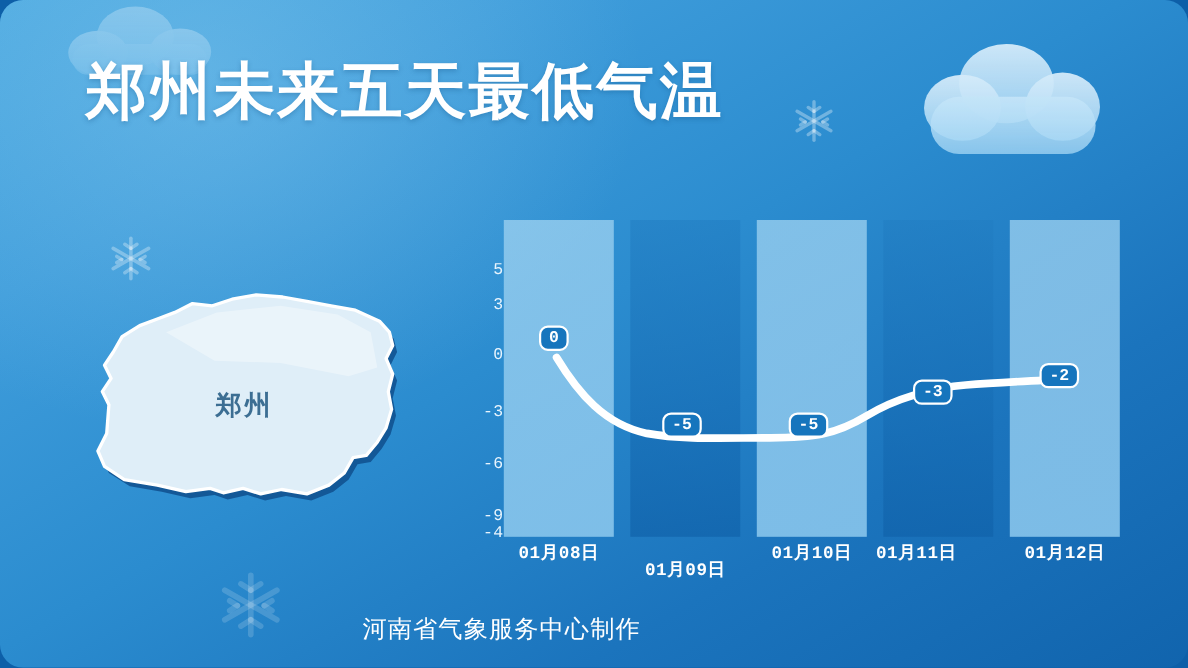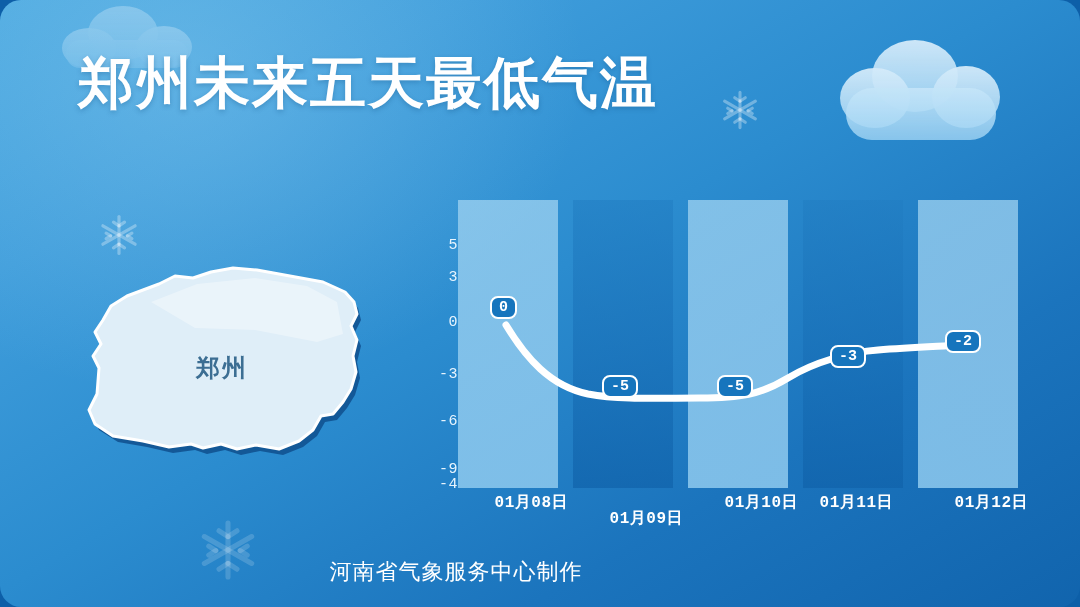--- a/index.html
+++ b/index.html
@@ -87,21 +87,21 @@
     font-size: 15px;
     color: #e8f4fd;
     letter-spacing: 0.5px;
   }
   #yaxis { position: absolute; left: 0; top: 0; width: 48px; height: 320px; }
 
   .xtick {
     position: absolute;
     top: 302px;
     width: 120px;
-    text-align: right;
+    text-align: center;
     font-size: 16px;
     color: #ffffff;
     font-weight: bold;
     letter-spacing: 0.5px;
   }
 
   .badge {
     position: absolute;
     height: 23px;
     min-width: 26px;

